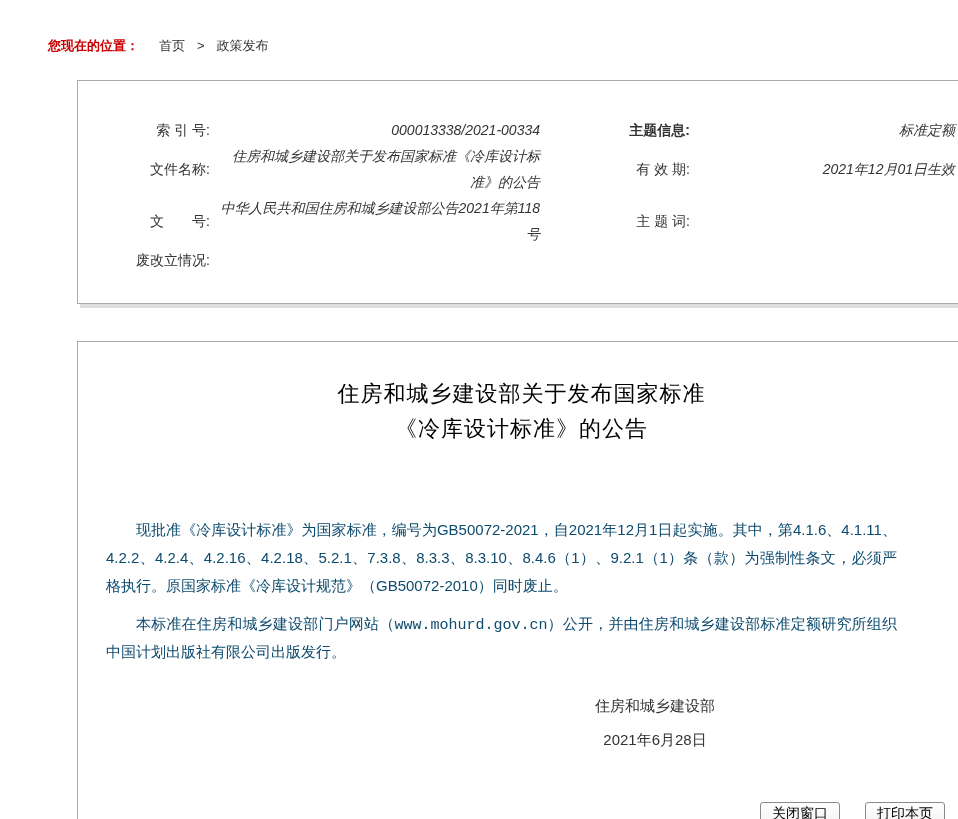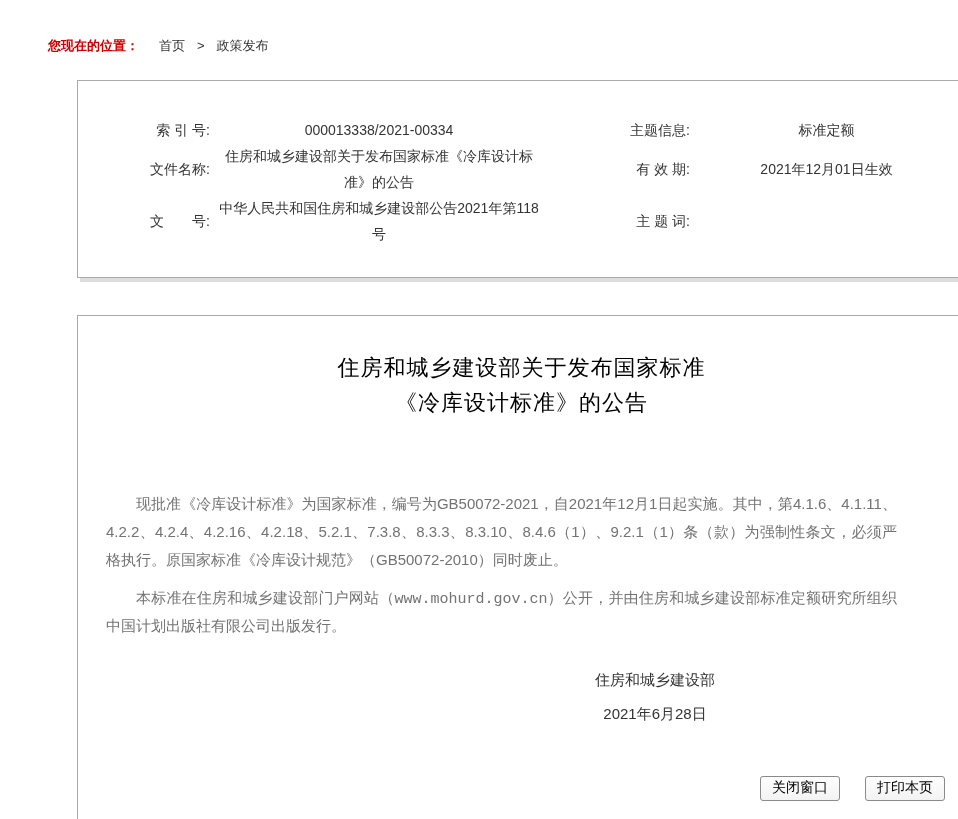--- a/index.html
+++ b/index.html
@@ -25,42 +25,42 @@
     margin-left: 57px;
     border: 1px solid #aaaaaa;
     background: #ffffff;
     box-shadow: 3px 4px 0 #dddddd;
   }
   
   .meta-panel { margin-top: 26px; padding: 26px 20px 20px 22px; }
   .meta-table { width: 100%; border-collapse: collapse; font-size: 14px; }
   .meta-table td { line-height: 26px; vertical-align: middle; }
   .meta-table td.lab { text-align: right; white-space: nowrap; }
-  .meta-table td.val { padding-left: 8px; text-align: center; }
+  .meta-table td.val { padding-left: 8px; text-align: right; font-style: italic; }
   .col-l-lab { width: 100px; }
   .col-l-val { width: 330px; }
-  .col-r-lab { width: 150px; }
+  .col-r-lab { width: 150px; font-weight: bold; }
   
   .article-panel { margin-top: 37px; padding-bottom: 24px; }
   .article-title {
     margin-top: 34px;
     text-align: center;
     font-size: 22px;
     font-weight: normal;
     line-height: 35px;
     letter-spacing: 1px;
     color: #000000;
   }
   .article-body { margin: 70px 58px 0 18px; }
   .article-body p {
     font-size: 15px;
     line-height: 28px;
     text-indent: 2em;
     text-align: justify;
-    color: #737373;
+    color: #0c4a6e;
   }
   .article-body p + p { margin-top: 12px; font-family: Liberation Mono, monospace; }
   .signature {
     width: fit-content;
     margin: 26px 240px 0 auto;
     text-align: center;
     font-size: 15px;
     line-height: 24px;
   }
   .btn-row {
@@ -132,20 +132,26 @@
       <td class="val">住房和城乡建设部关于发布国家标准《冷库设计标准》的公告</td>
       <td class="lab">有 效 期:</td>
       <td class="val">2021年12月01日生效</td>
     </tr>
     <tr>
       <td class="lab">文　　号:</td>
       <td class="val">中华人民共和国住房和城乡建设部公告2021年第118号</td>
       <td class="lab">主 题 词:</td>
       <td class="val"></td>
     </tr>
+    <tr>
+      <td class="lab">废改立情况:</td>
+      <td class="val"></td>
+      <td class="lab"></td>
+      <td class="val"></td>
+    </tr>
   </tbody>
     </table>
 </div>
 
 <div class="panel article-panel">
   <h1 class="article-title">
     <span>住房和城乡建设部关于发布国家标准</span><br>
     <span>《冷库设计标准》的公告</span>
   </h1>
 

